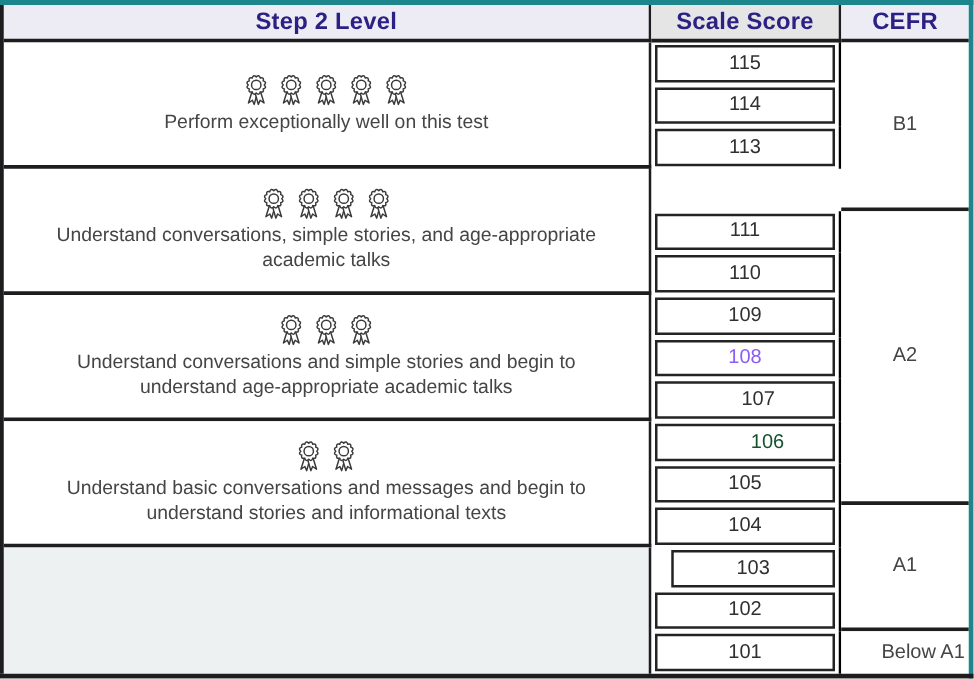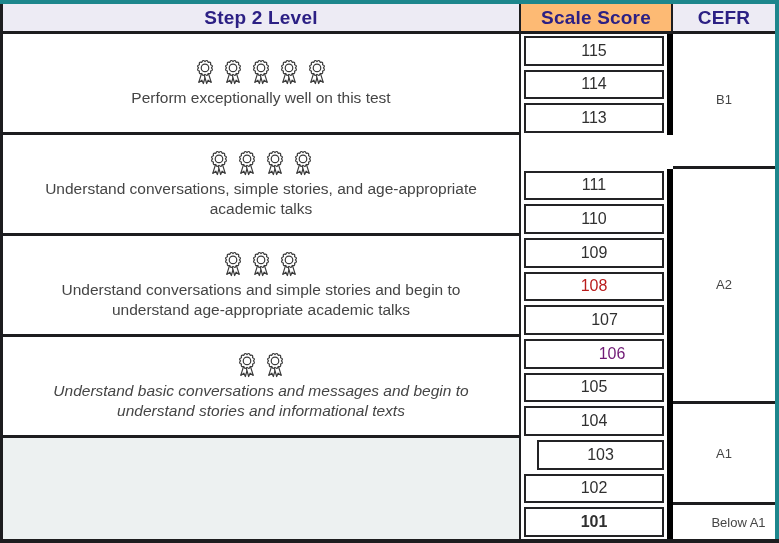--- a/index.html
+++ b/index.html
@@ -24,38 +24,38 @@
   }
   .hcell.br{border-right:2px solid #1d1d1f;}
   .level-cell{
     grid-column:1;border-right:2px solid #1d1d1f;border-bottom:3px solid #1d1d1f;
     display:flex;flex-direction:column;align-items:center;justify-content:center;
     text-align:center;background:#fff;
   }
   .level-cell.empty{border-bottom:none;}
   .badge-row{display:flex;gap:6px;margin-bottom:3px;}
   .desc{font-size:15.5px;line-height:1.32;max-width:480px;}
-  .score-wrap{grid-column:2;border-right:6px solid #000000;display:flex;padding:2px 3px;}
+  .score-wrap{grid-column:2;border-right:2px solid #000000;display:flex;padding:2px 3px;}
   .score-box{
     flex:1;border:2px solid #232325;display:flex;align-items:center;justify-content:center;
     font-size:16px;background:#fff;
   }
   .cefr-cell{
     grid-column:3;display:flex;align-items:center;justify-content:center;
-    font-size:13px;border-bottom:3px solid #1d1d1f;background:#fff;
+    font-size:16px;border-bottom:3px solid #1d1d1f;background:#fff;
   }
   .cefr-cell.last{border-bottom:none;padding-left:29px;}
 </style>
 </head>
 <body>
 
 <div class="frame">
   <div class="grid">
     <div class="hcell br" style="grid-area: 1 / 1; background: rgb(237, 235, 244); color: rgb(44, 32, 132);">Step 2 Level</div>
-    <div class="hcell br" style="grid-area: 1 / 2; background: #fdba74; color: rgb(44, 32, 132);">Scale Score</div>
+    <div class="hcell br" style="grid-area: 1 / 2; background: #e5e5e5; color: rgb(44, 32, 132);">Scale Score</div>
     <div class="hcell" style="grid-area: 1 / 3; background: rgb(237, 235, 244); color: rgb(44, 32, 132);">CEFR</div>
 
   <div class="level-cell" style="grid-row: 5 / span 3;">
         <div class="badge-row">
           <svg width="22" height="27" viewBox="0 0 24 29">
     <path d="M8.6 15.4 L5.2 26.4 L8.6 24 L10.2 27.6 L13.2 17" fill="#fff" stroke="#3a3a3a" stroke-width="1.3" stroke-linejoin="round"></path>
     <path d="M15.4 15.4 L18.8 26.4 L15.4 24 L13.8 27.6 L10.8 17" fill="#fff" stroke="#3a3a3a" stroke-width="1.3" stroke-linejoin="round"></path>
     <path d="M12.00 3.60 Q14.56 1.04 15.50 4.54 Q19.00 3.60 18.06 7.10 Q21.56 8.04 19.00 10.60 Q21.56 13.16 18.06 14.10 Q19.00 17.60 15.50 16.66 Q14.56 20.16 12.00 17.60 Q9.44 20.16 8.50 16.66 Q5.00 17.60 5.94 14.10 Q2.44 13.16 5.00 10.60 Q2.44 8.04 5.94 7.10 Q5.00 3.60 8.50 4.54 Q9.44 1.04 12.00 3.60 Z" fill="#fff" stroke="#3a3a3a" stroke-width="1.3" stroke-linejoin="round"></path>
     <circle cx="12" cy="10.6" r="4.1" fill="none" stroke="#3a3a3a" stroke-width="1.3" stroke-linejoin="round"></circle>
   </svg>
@@ -131,21 +131,21 @@
   </svg>
           <svg width="22" height="27" viewBox="0 0 24 29">
     <path d="M8.6 15.4 L5.2 26.4 L8.6 24 L10.2 27.6 L13.2 17" fill="#fff" stroke="#3a3a3a" stroke-width="1.3" stroke-linejoin="round"></path>
     <path d="M15.4 15.4 L18.8 26.4 L15.4 24 L13.8 27.6 L10.8 17" fill="#fff" stroke="#3a3a3a" stroke-width="1.3" stroke-linejoin="round"></path>
     <path d="M12.00 3.60 Q14.56 1.04 15.50 4.54 Q19.00 3.60 18.06 7.10 Q21.56 8.04 19.00 10.60 Q21.56 13.16 18.06 14.10 Q19.00 17.60 15.50 16.66 Q14.56 20.16 12.00 17.60 Q9.44 20.16 8.50 16.66 Q5.00 17.60 5.94 14.10 Q2.44 13.16 5.00 10.60 Q2.44 8.04 5.94 7.10 Q5.00 3.60 8.50 4.54 Q9.44 1.04 12.00 3.60 Z" fill="#fff" stroke="#3a3a3a" stroke-width="1.3" stroke-linejoin="round"></path>
     <circle cx="12" cy="10.6" r="4.1" fill="none" stroke="#3a3a3a" stroke-width="1.3" stroke-linejoin="round"></circle>
   </svg>
         </div>
         <div class="desc" style="color: rgb(69, 69, 69);">Understand conversations and simple stories and begin to understand age-appropriate academic talks</div>
       </div>
-      <div class="level-cell" style="grid-row: 11 / span 3; font-style: italic;">
+      <div class="level-cell" style="grid-row: 11 / span 3;">
         <div class="badge-row">
           <svg width="22" height="27" viewBox="0 0 24 29">
     <path d="M8.6 15.4 L5.2 26.4 L8.6 24 L10.2 27.6 L13.2 17" fill="#fff" stroke="#3a3a3a" stroke-width="1.3" stroke-linejoin="round"></path>
     <path d="M15.4 15.4 L18.8 26.4 L15.4 24 L13.8 27.6 L10.8 17" fill="#fff" stroke="#3a3a3a" stroke-width="1.3" stroke-linejoin="round"></path>
     <path d="M12.00 3.60 Q14.56 1.04 15.50 4.54 Q19.00 3.60 18.06 7.10 Q21.56 8.04 19.00 10.60 Q21.56 13.16 18.06 14.10 Q19.00 17.60 15.50 16.66 Q14.56 20.16 12.00 17.60 Q9.44 20.16 8.50 16.66 Q5.00 17.60 5.94 14.10 Q2.44 13.16 5.00 10.60 Q2.44 8.04 5.94 7.10 Q5.00 3.60 8.50 4.54 Q9.44 1.04 12.00 3.60 Z" fill="#fff" stroke="#3a3a3a" stroke-width="1.3" stroke-linejoin="round"></path>
     <circle cx="12" cy="10.6" r="4.1" fill="none" stroke="#3a3a3a" stroke-width="1.3" stroke-linejoin="round"></circle>
   </svg>
           <svg width="22" height="27" viewBox="0 0 24 29">
     <path d="M8.6 15.4 L5.2 26.4 L8.6 24 L10.2 27.6 L13.2 17" fill="#fff" stroke="#3a3a3a" stroke-width="1.3" stroke-linejoin="round"></path>
     <path d="M15.4 15.4 L18.8 26.4 L15.4 24 L13.8 27.6 L10.8 17" fill="#fff" stroke="#3a3a3a" stroke-width="1.3" stroke-linejoin="round"></path>
@@ -168,41 +168,41 @@
       <div class="score-wrap" style="grid-row: 6;">
         <div class="score-box" style="color: rgb(48, 48, 48);">111</div>
       </div>
       <div class="score-wrap" style="grid-row: 7;">
         <div class="score-box" style="color: rgb(48, 48, 48);">110</div>
       </div>
       <div class="score-wrap" style="grid-row: 8;">
         <div class="score-box" style="color: rgb(48, 48, 48);">109</div>
       </div>
       <div class="score-wrap" style="grid-row: 9;">
-        <div class="score-box" style="color: #b91c1c;">108</div>
+        <div class="score-box" style="color: #8b5cf6;">108</div>
       </div>
       <div class="score-wrap" style="grid-row: 10;">
         <div class="score-box" style="color: rgb(48, 48, 48); padding-left: 21px;">107</div>
       </div>
       <div class="score-wrap" style="grid-row: 11;">
-        <div class="score-box" style="color: #701a75; padding-left: 36px;">106</div>
+        <div class="score-box" style="color: #14532d; padding-left: 36px;">106</div>
       </div>
       <div class="score-wrap" style="grid-row: 12;">
         <div class="score-box" style="color: rgb(48, 48, 48);">105</div>
       </div>
       <div class="score-wrap" style="grid-row: 13;">
         <div class="score-box" style="color: rgb(48, 48, 48);">104</div>
       </div>
       <div class="score-wrap" style="grid-row: 14; padding-left: 16px;">
         <div class="score-box" style="color: rgb(48, 48, 48);">103</div>
       </div>
       <div class="score-wrap" style="grid-row: 15;">
         <div class="score-box" style="color: rgb(48, 48, 48);">102</div>
       </div>
-      <div class="score-wrap" style="grid-row: 16; font-weight: bold;">
+      <div class="score-wrap" style="grid-row: 16;">
         <div class="score-box" style="color: rgb(48, 48, 48);">101</div>
       </div>
       <div class="cefr-cell" style="grid-row: 2 / span 4; color: rgb(69, 69, 69);">B1</div>
       <div class="cefr-cell" style="grid-row: 6 / span 7; color: rgb(69, 69, 69);">A2</div>
       <div class="cefr-cell" style="grid-row: 13 / span 3; color: rgb(69, 69, 69);">A1</div>
       <div class="cefr-cell last" style="grid-row: 16 / span 1; color: rgb(69, 69, 69);">Below A1</div>
     </div>
   <div class="edge-top" style="background: rgb(29, 134, 140);"></div>
   <div class="edge-right" style="background: rgb(29, 134, 140);"></div>
   <div class="edge-left" style="background: rgb(29, 29, 31);"></div>

